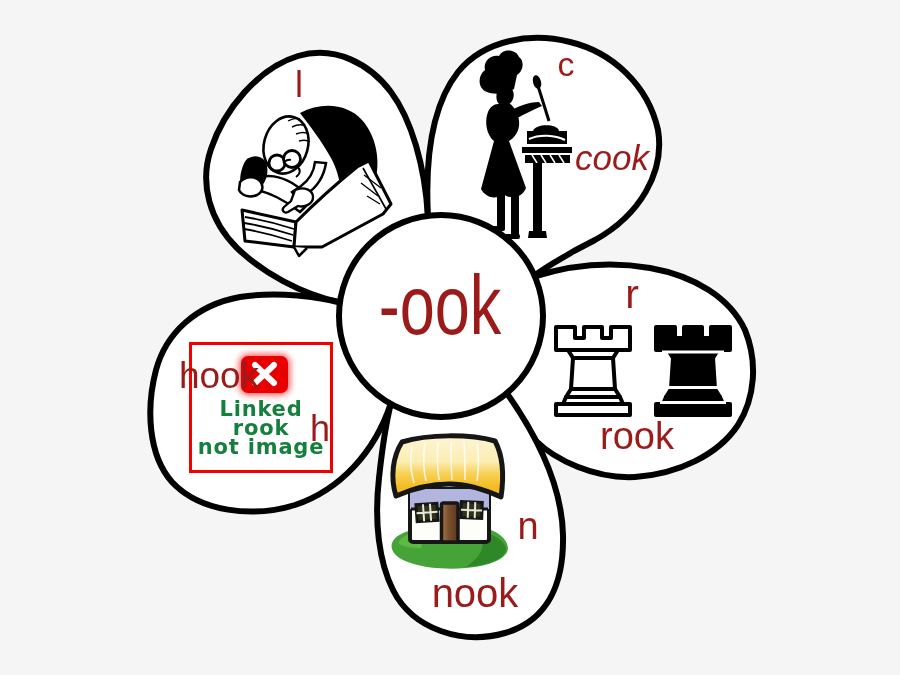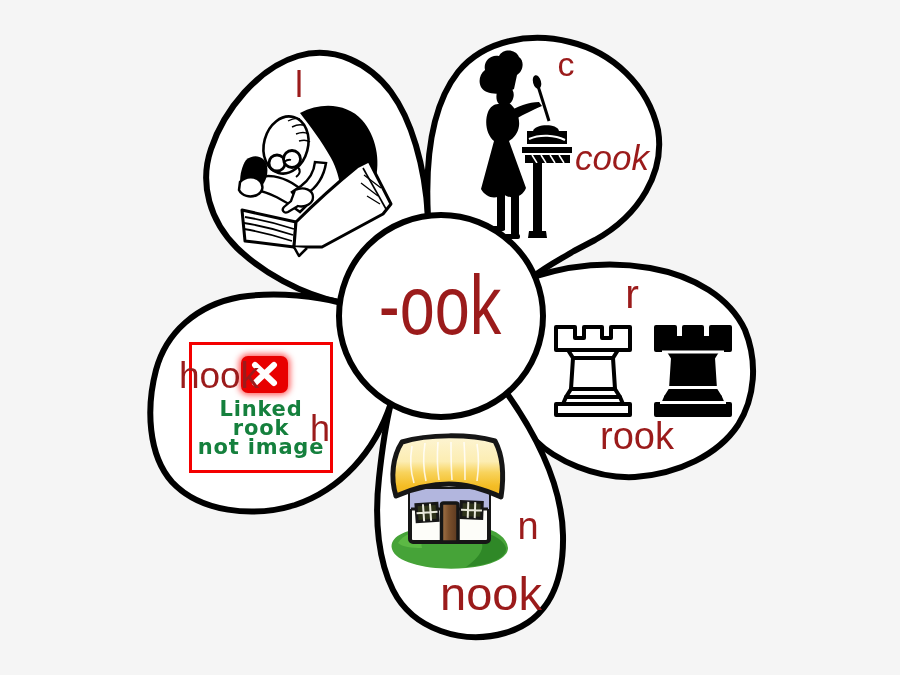--- a/index.html
+++ b/index.html
@@ -7,21 +7,21 @@
   .stage svg.art{position:absolute;left:0;top:0;}
   .txt{position:absolute;color:#9b1b1b;white-space:nowrap;transform:translate(-50%,-50%);line-height:1;}
   .t-center{left:440px;top:305px;font-size:84px;transform:translate(-50%,-50%) scaleX(.75);}
   .t-l{left:299px;top:85px;font-size:36px;}
   .t-look{left:307px;top:256px;font-size:37px;}
   .t-c{left:566px;top:64px;font-size:34px;}
   .t-cook{left:612px;top:157px;font-size:35px;font-style:italic;}
   .t-r{left:632px;top:294px;font-size:41px;}
   .t-rook{left:637px;top:436px;font-size:38px;}
   .t-n{left:528px;top:526px;font-size:38px;}
-  .t-nook{left:475px;top:593px;font-size:47px;margin-left:16px;}
+  .t-nook{left:475px;top:593px;font-size:40px;}
   .t-hook{left:219px;top:375px;font-size:37px;}
   .t-h{left:320px;top:429px;font-size:36px;}
   .broken-box{position:absolute;left:189px;top:342px;width:138px;height:125px;border:3px solid #f40000;}
   .broken-icon{position:absolute;left:241px;top:356px;width:47px;height:37px;background:#e80000;border-radius:7px;box-shadow:0 0 6px 2px rgba(255,0,0,.65);}
   .broken-text{position:absolute;left:261px;top:400px;transform:translateX(-50%);text-align:center;font-weight:bold;font-size:21px;letter-spacing:.8px;line-height:19px;color:#15803d;font-family:"DejaVu Sans",sans-serif;}
   .broken-text span{display:block;}
 </style>
 </head>
 <body>
 

